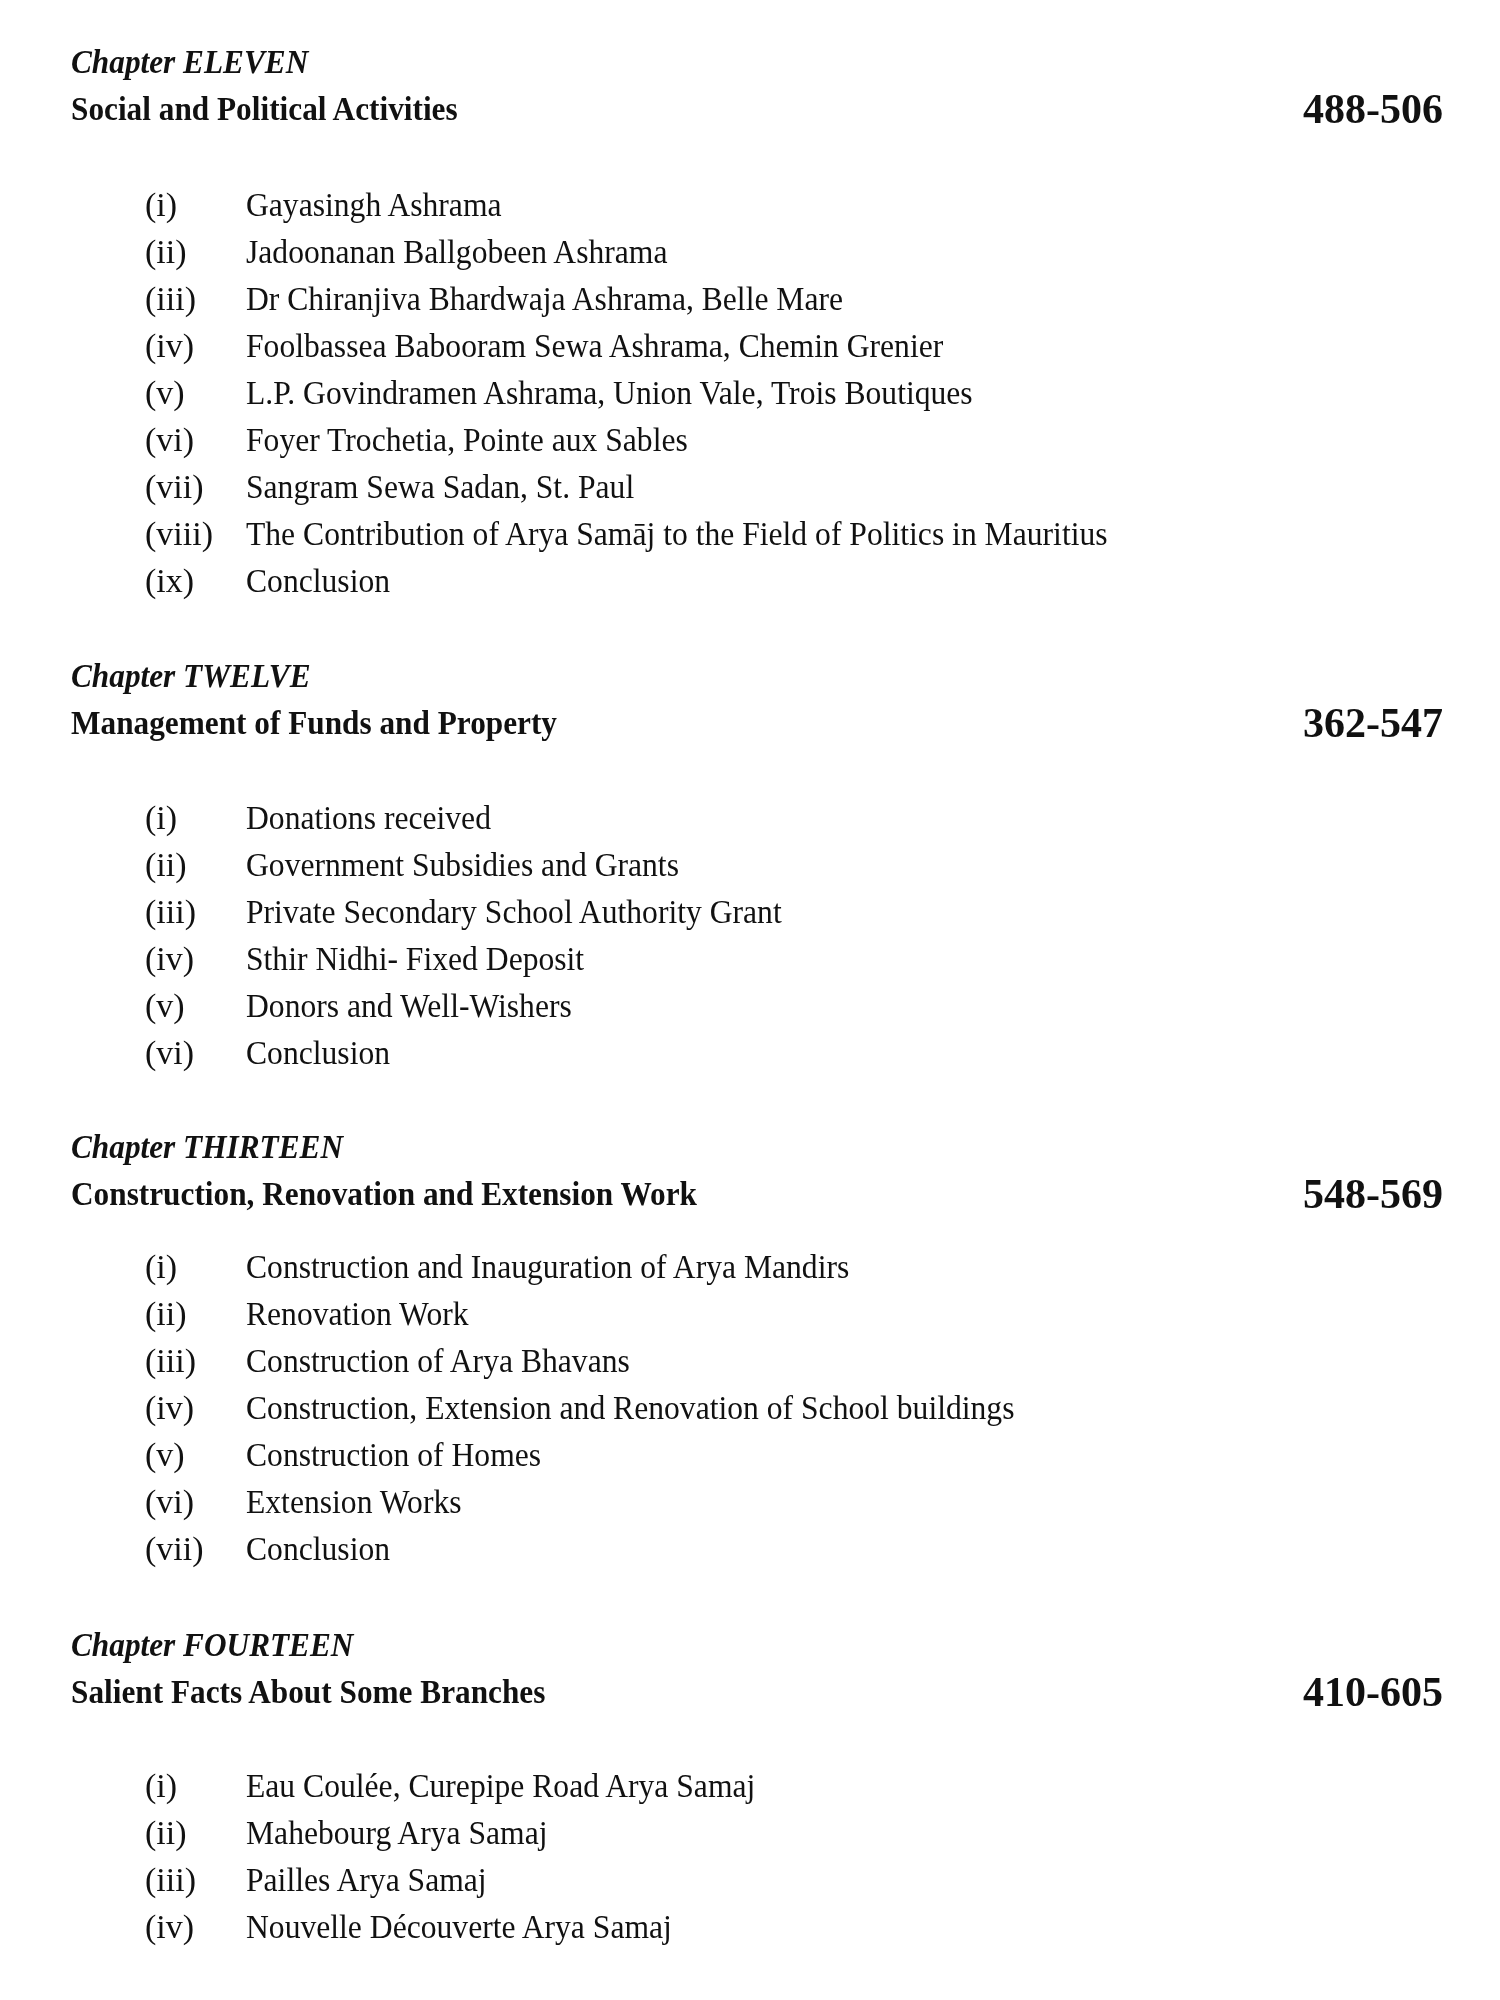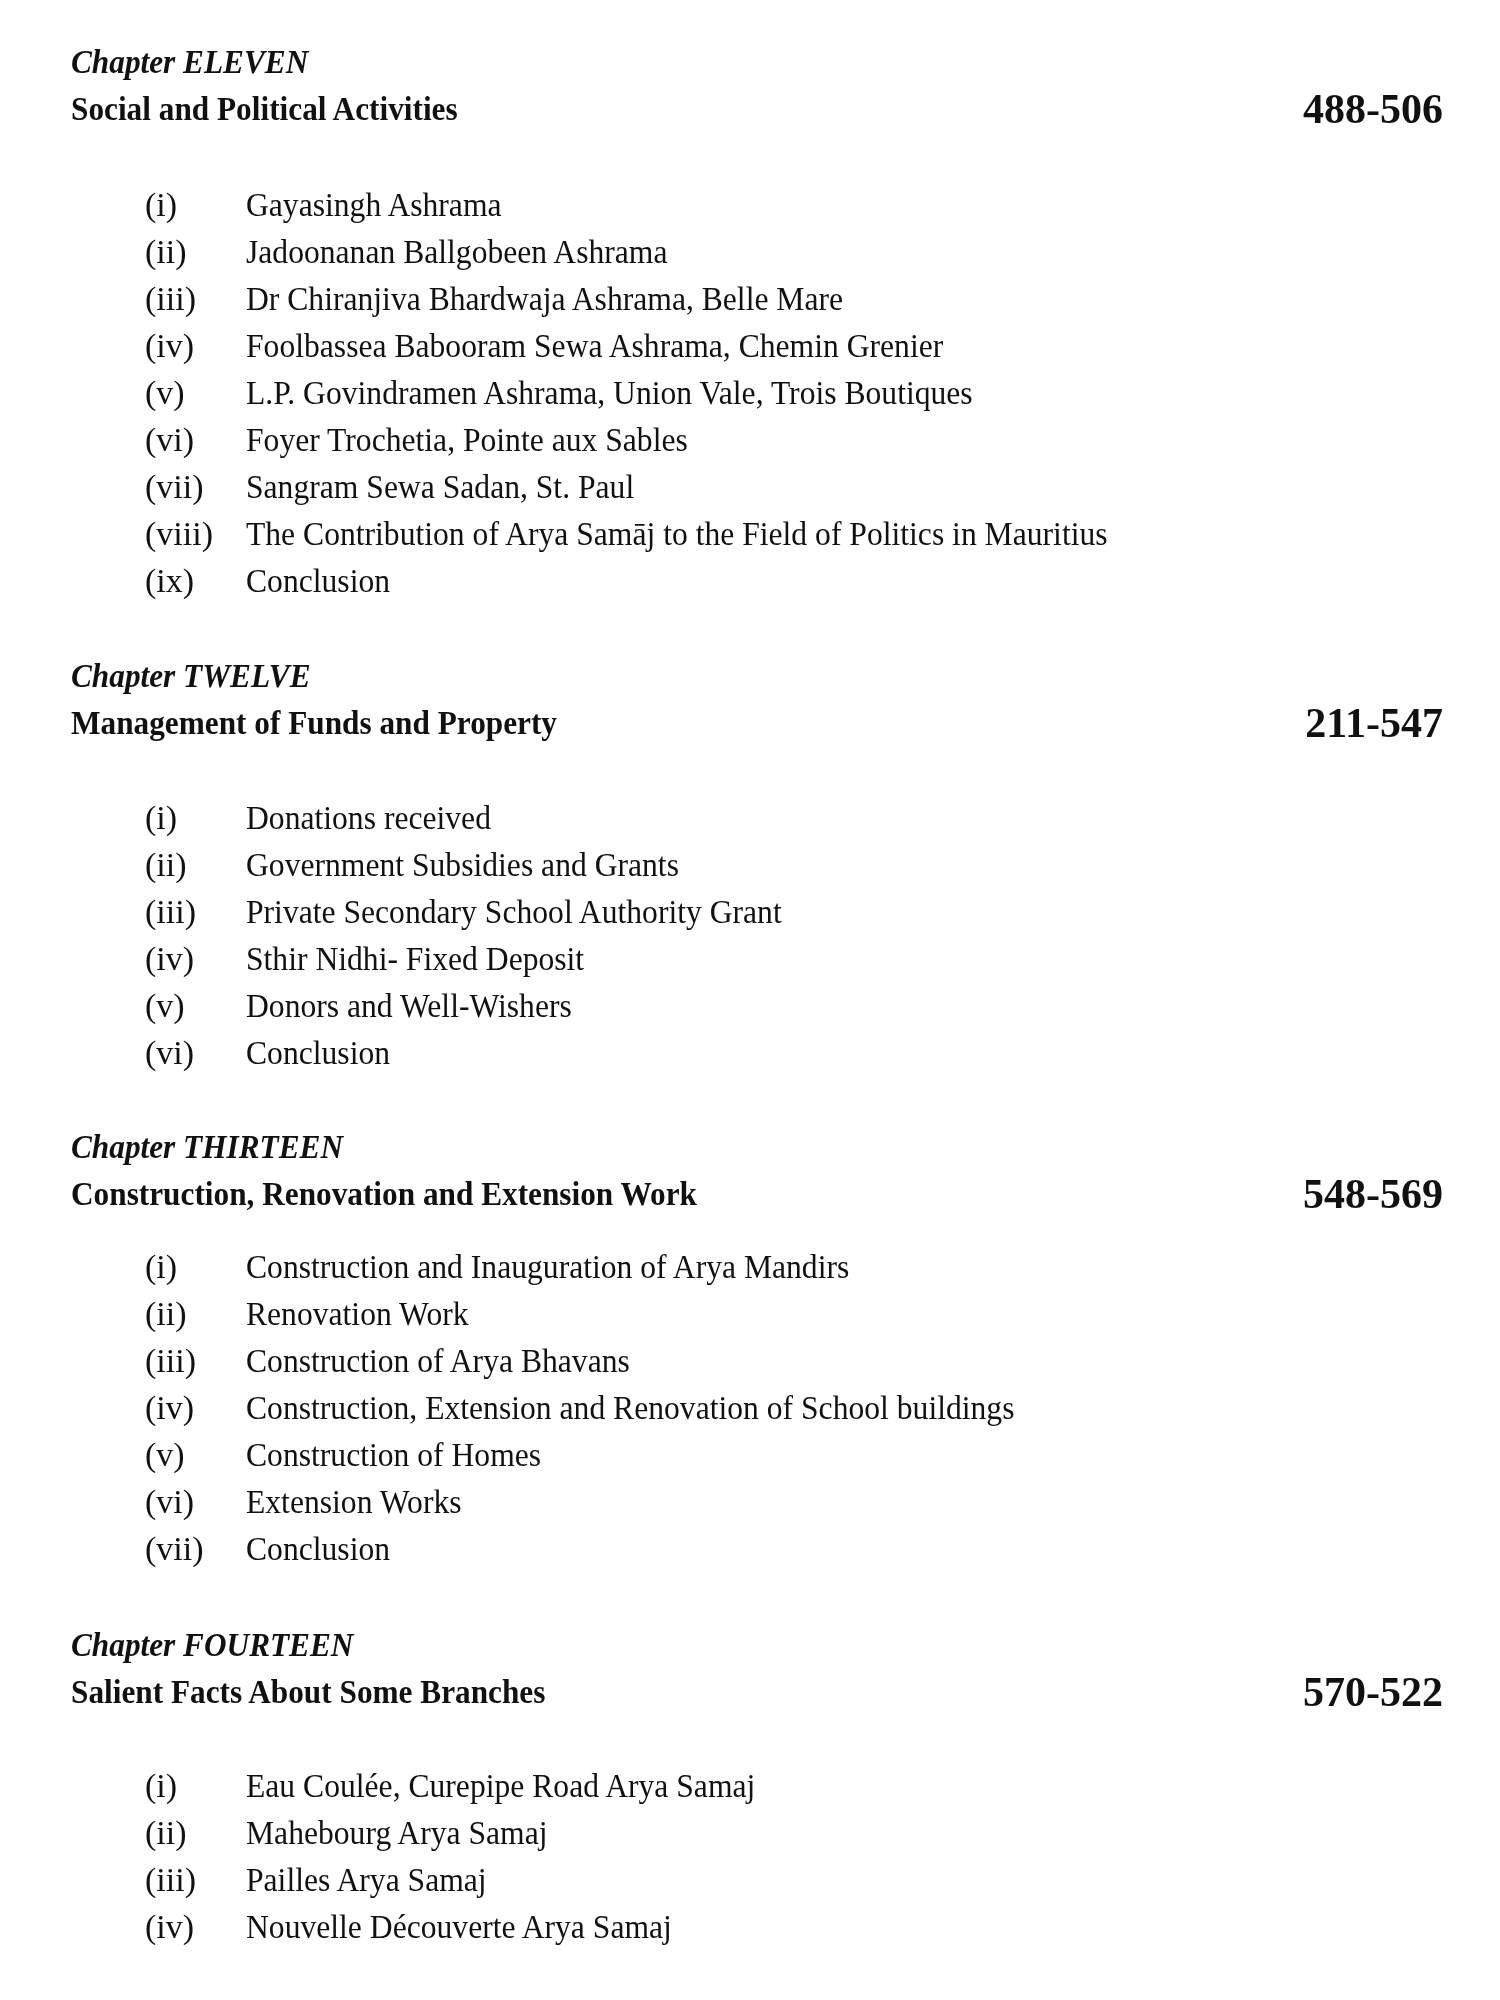--- a/index.html
+++ b/index.html
@@ -56,21 +56,21 @@
     <li class="item">
         <span class="num">(ix)</span>
         <span class="txt">Conclusion</span>
       </li>
   </ul>
 </section>
 
 <section class="chapter" style="top:656px;">
   <div class="ch-label">Chapter TWELVE</div>
   <div class="ch-title">Management of Funds and Property</div>
-  <div class="ch-pages">211-547</div>
+  <div class="ch-pages">362-547</div>
   <ul class="items" style="top:142px;">
     <li class="item">
         <span class="num">(i)</span>
         <span class="txt">Donations received</span>
       </li>
     <li class="item">
         <span class="num">(ii)</span>
         <span class="txt">Government Subsidies and Grants</span>
       </li>
     <li class="item">
@@ -124,21 +124,21 @@
     <li class="item">
         <span class="num">(vii)</span>
         <span class="txt">Conclusion</span>
       </li>
   </ul>
 </section>
 
 <section class="chapter" style="top:1625px;">
   <div class="ch-label">Chapter FOURTEEN</div>
   <div class="ch-title">Salient Facts About Some Branches</div>
-  <div class="ch-pages">570-522</div>
+  <div class="ch-pages">410-605</div>
   <ul class="items" style="top:141px;">
     <li class="item">
         <span class="num">(i)</span>
         <span class="txt">Eau Coulée, Curepipe Road Arya Samaj</span>
       </li>
     <li class="item">
         <span class="num">(ii)</span>
         <span class="txt">Mahebourg Arya Samaj</span>
       </li>
     <li class="item">

